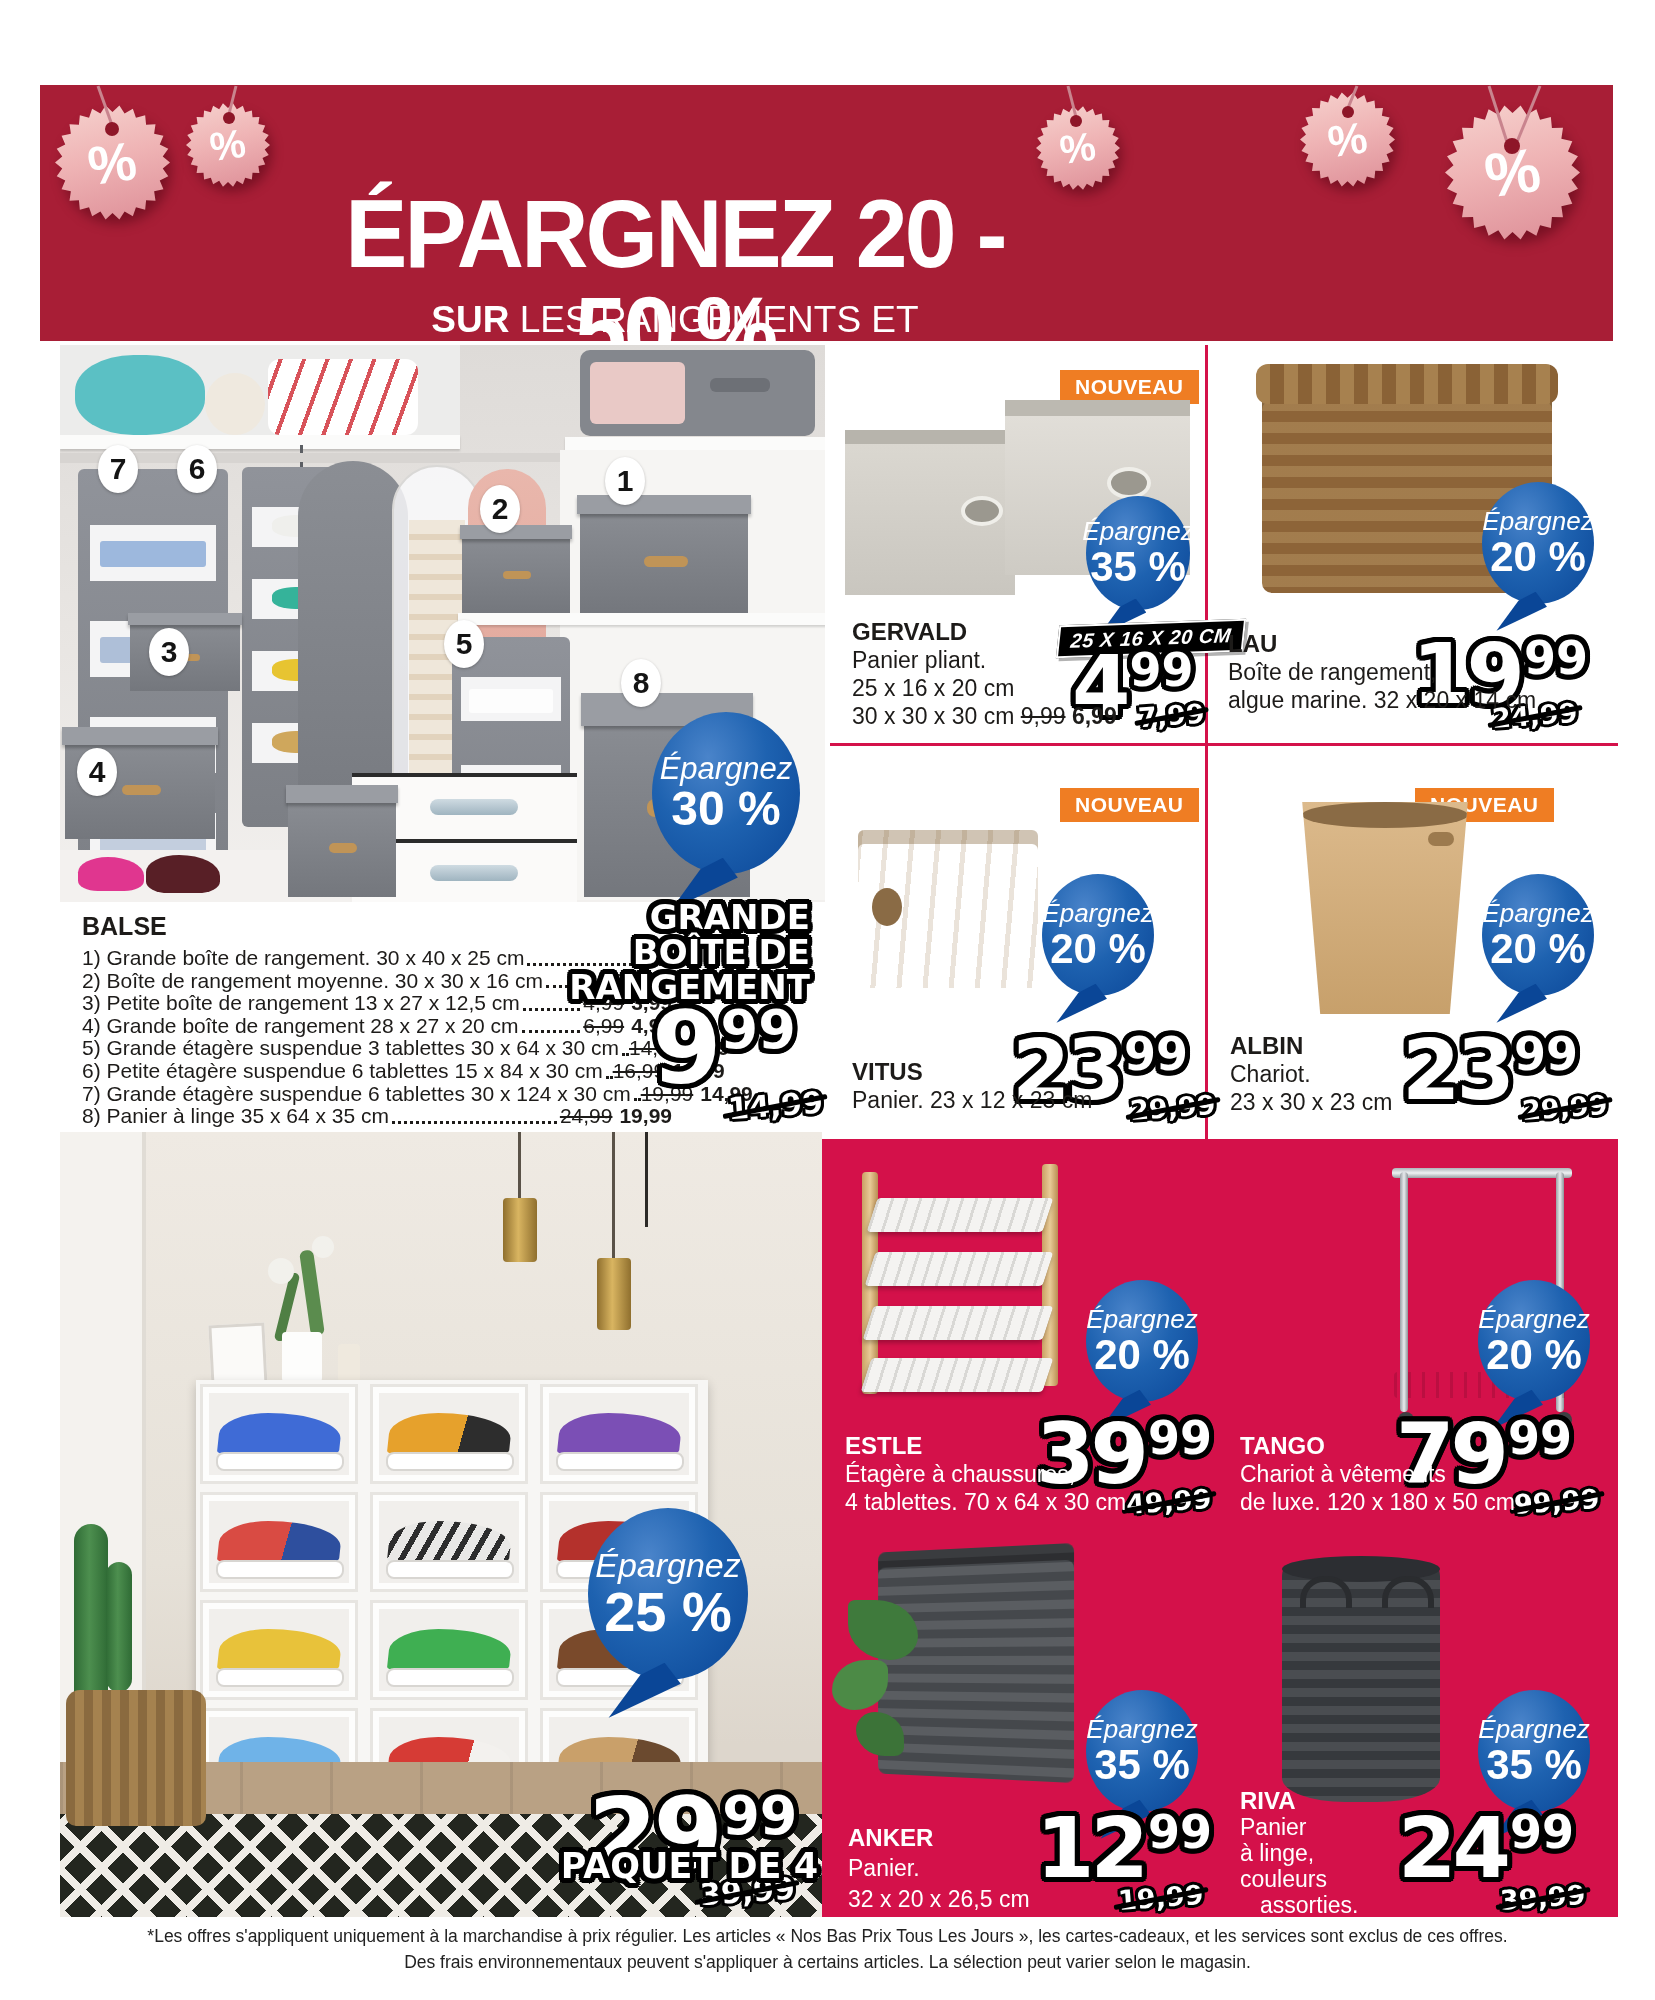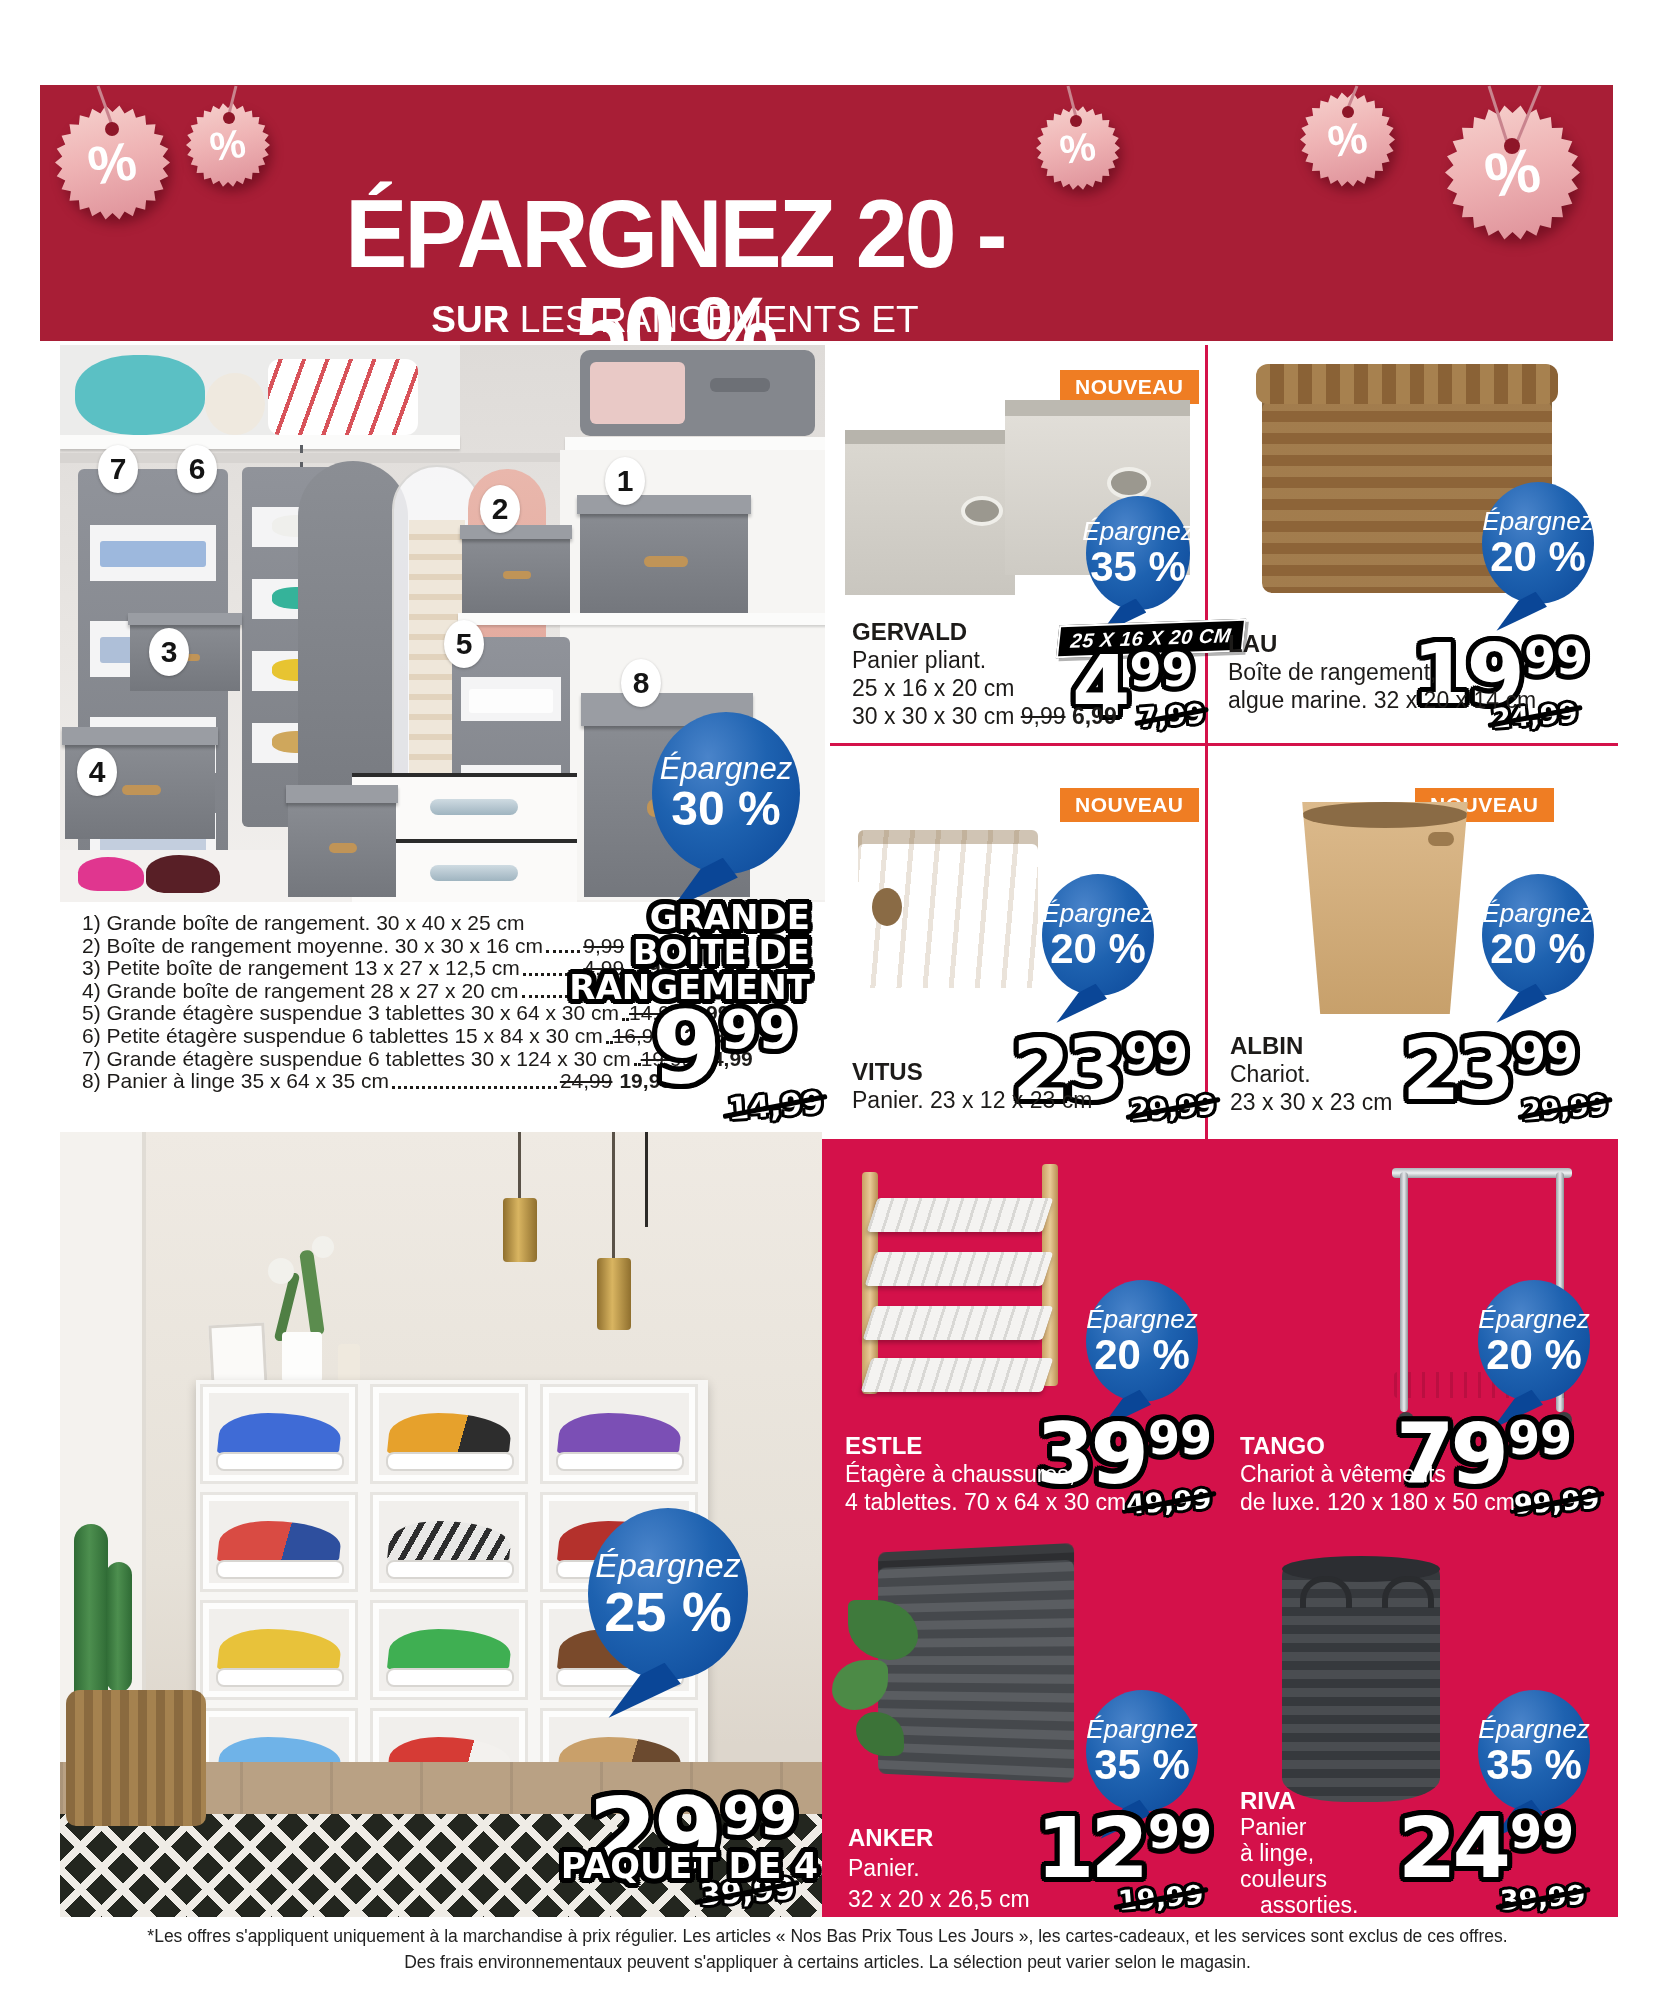--- a/index.html
+++ b/index.html
@@ -286,20 +286,21 @@
       </div>
     <div class="num" style="left:38px;top:100px;">
         <span>7</span>
       </div>
     <div class="num" style="left:561px;top:314px;">
         <span>8</span>
       </div>
   </div>
 
   <div id="balse">
+    <h3>BALSE</h3>
     <div class="balse-row">
         <span>1) Grande boîte de rangement. 30 x 40 x 25 cm</span>
         <span class="lead"></span>
         <span class="old"></span>
         <span class="new"></span>
       </div>
     <div class="balse-row">
         <span>2) Boîte de rangement moyenne. 30 x 30 x 16 cm</span>
         <span class="lead"></span>
         <span class="old">9,99</span>

